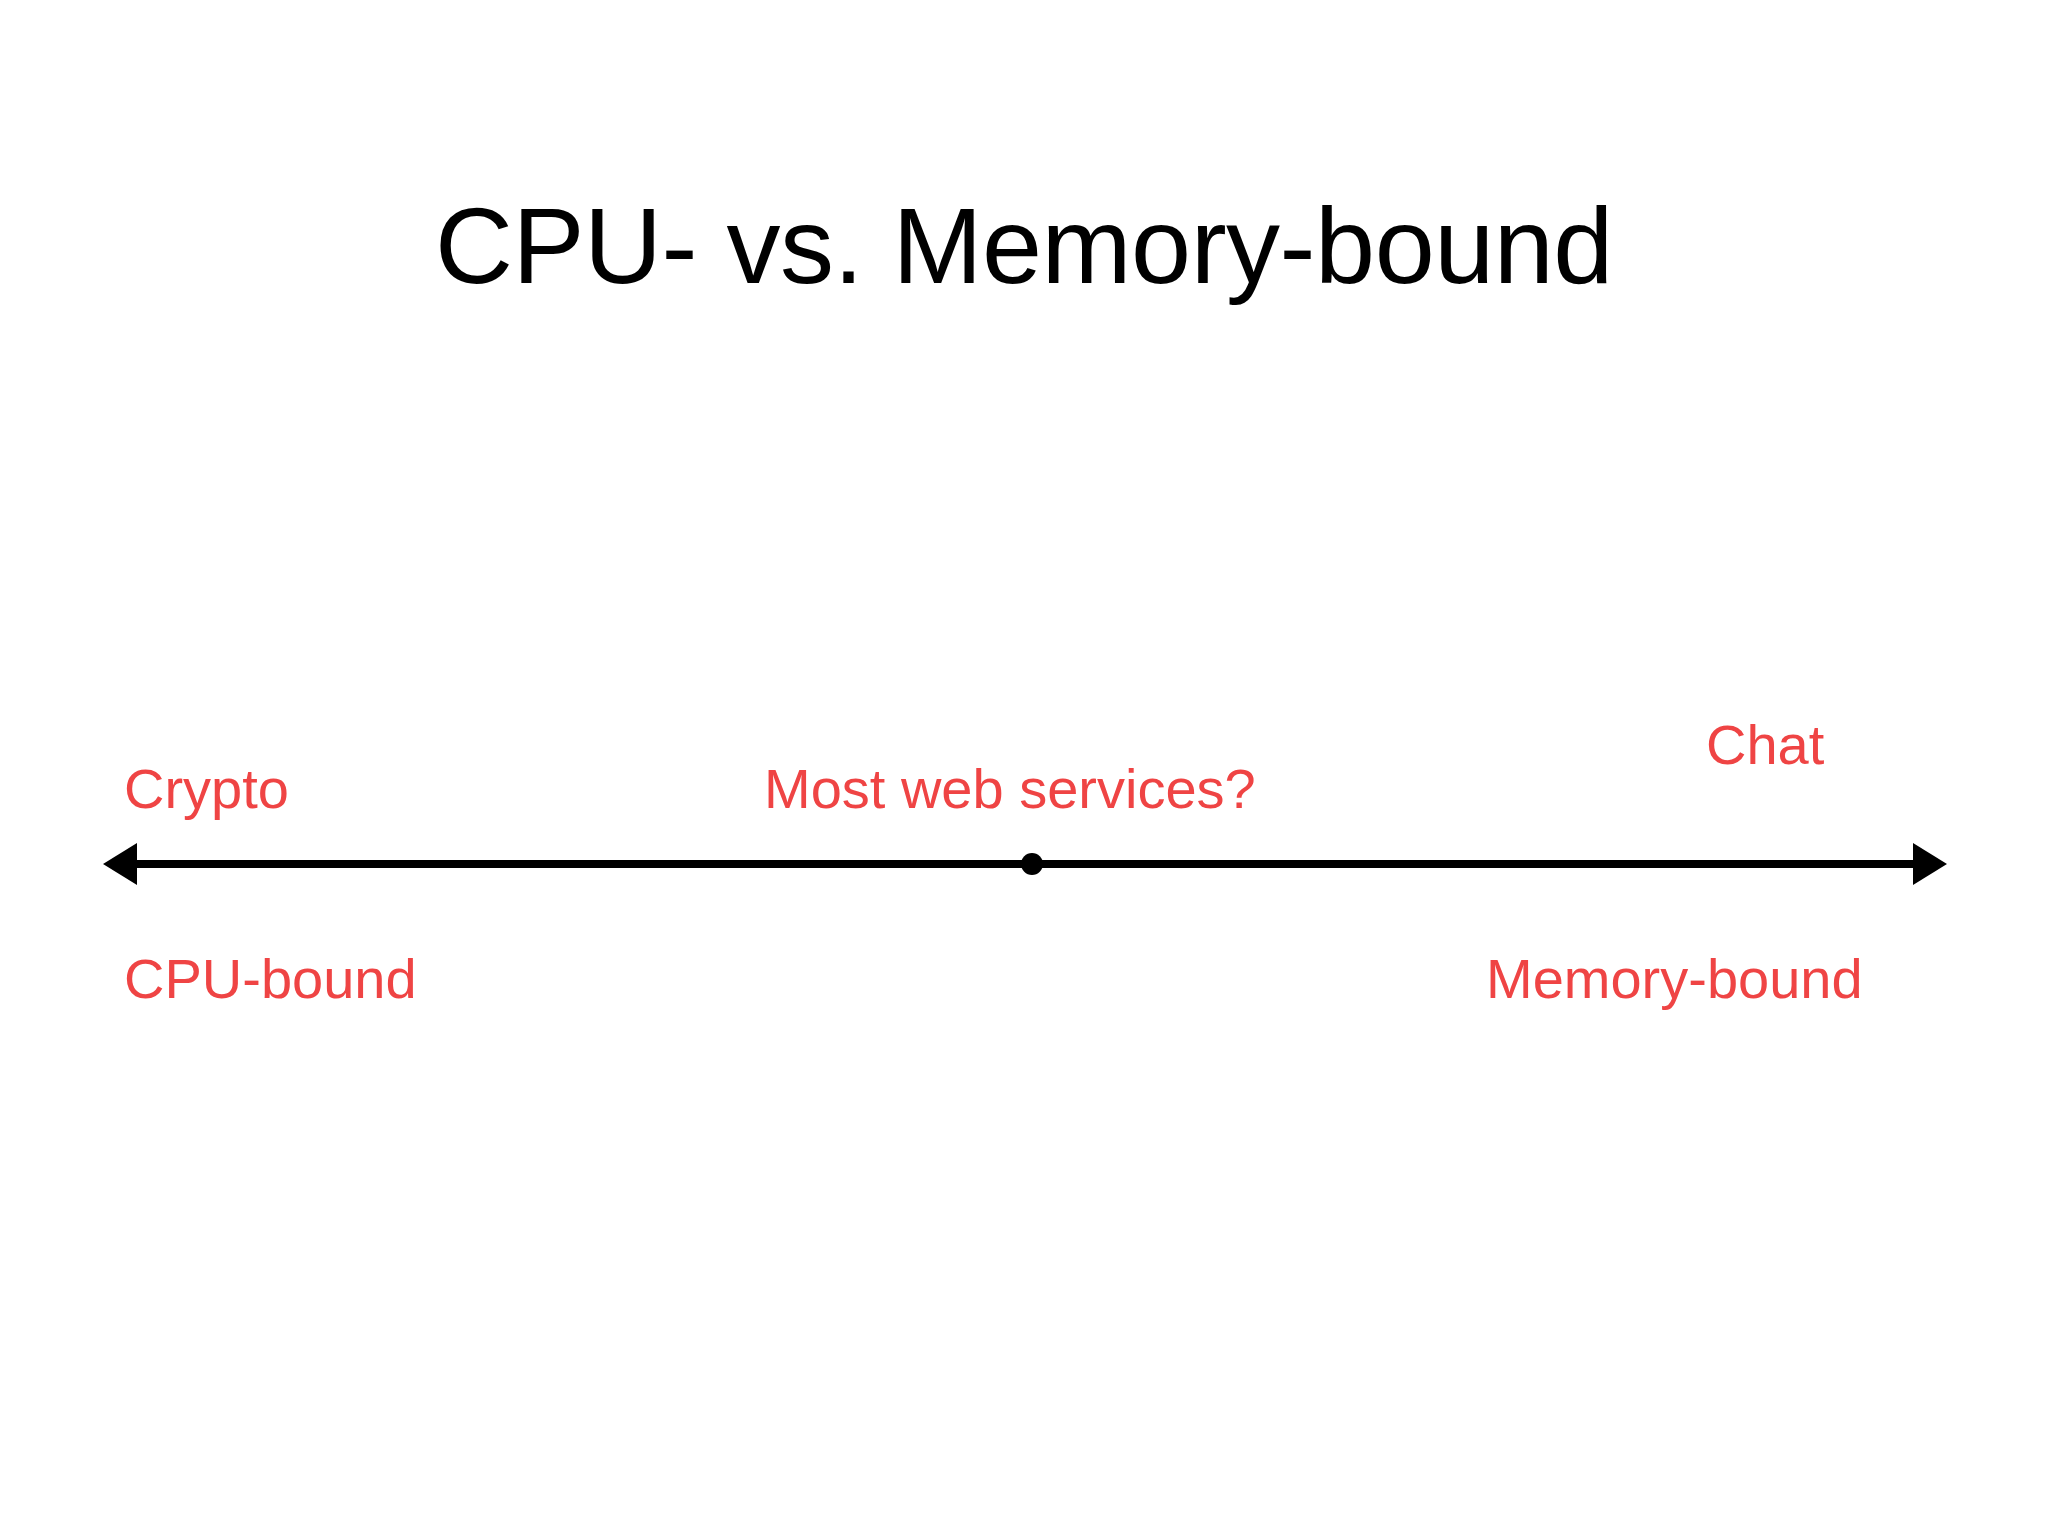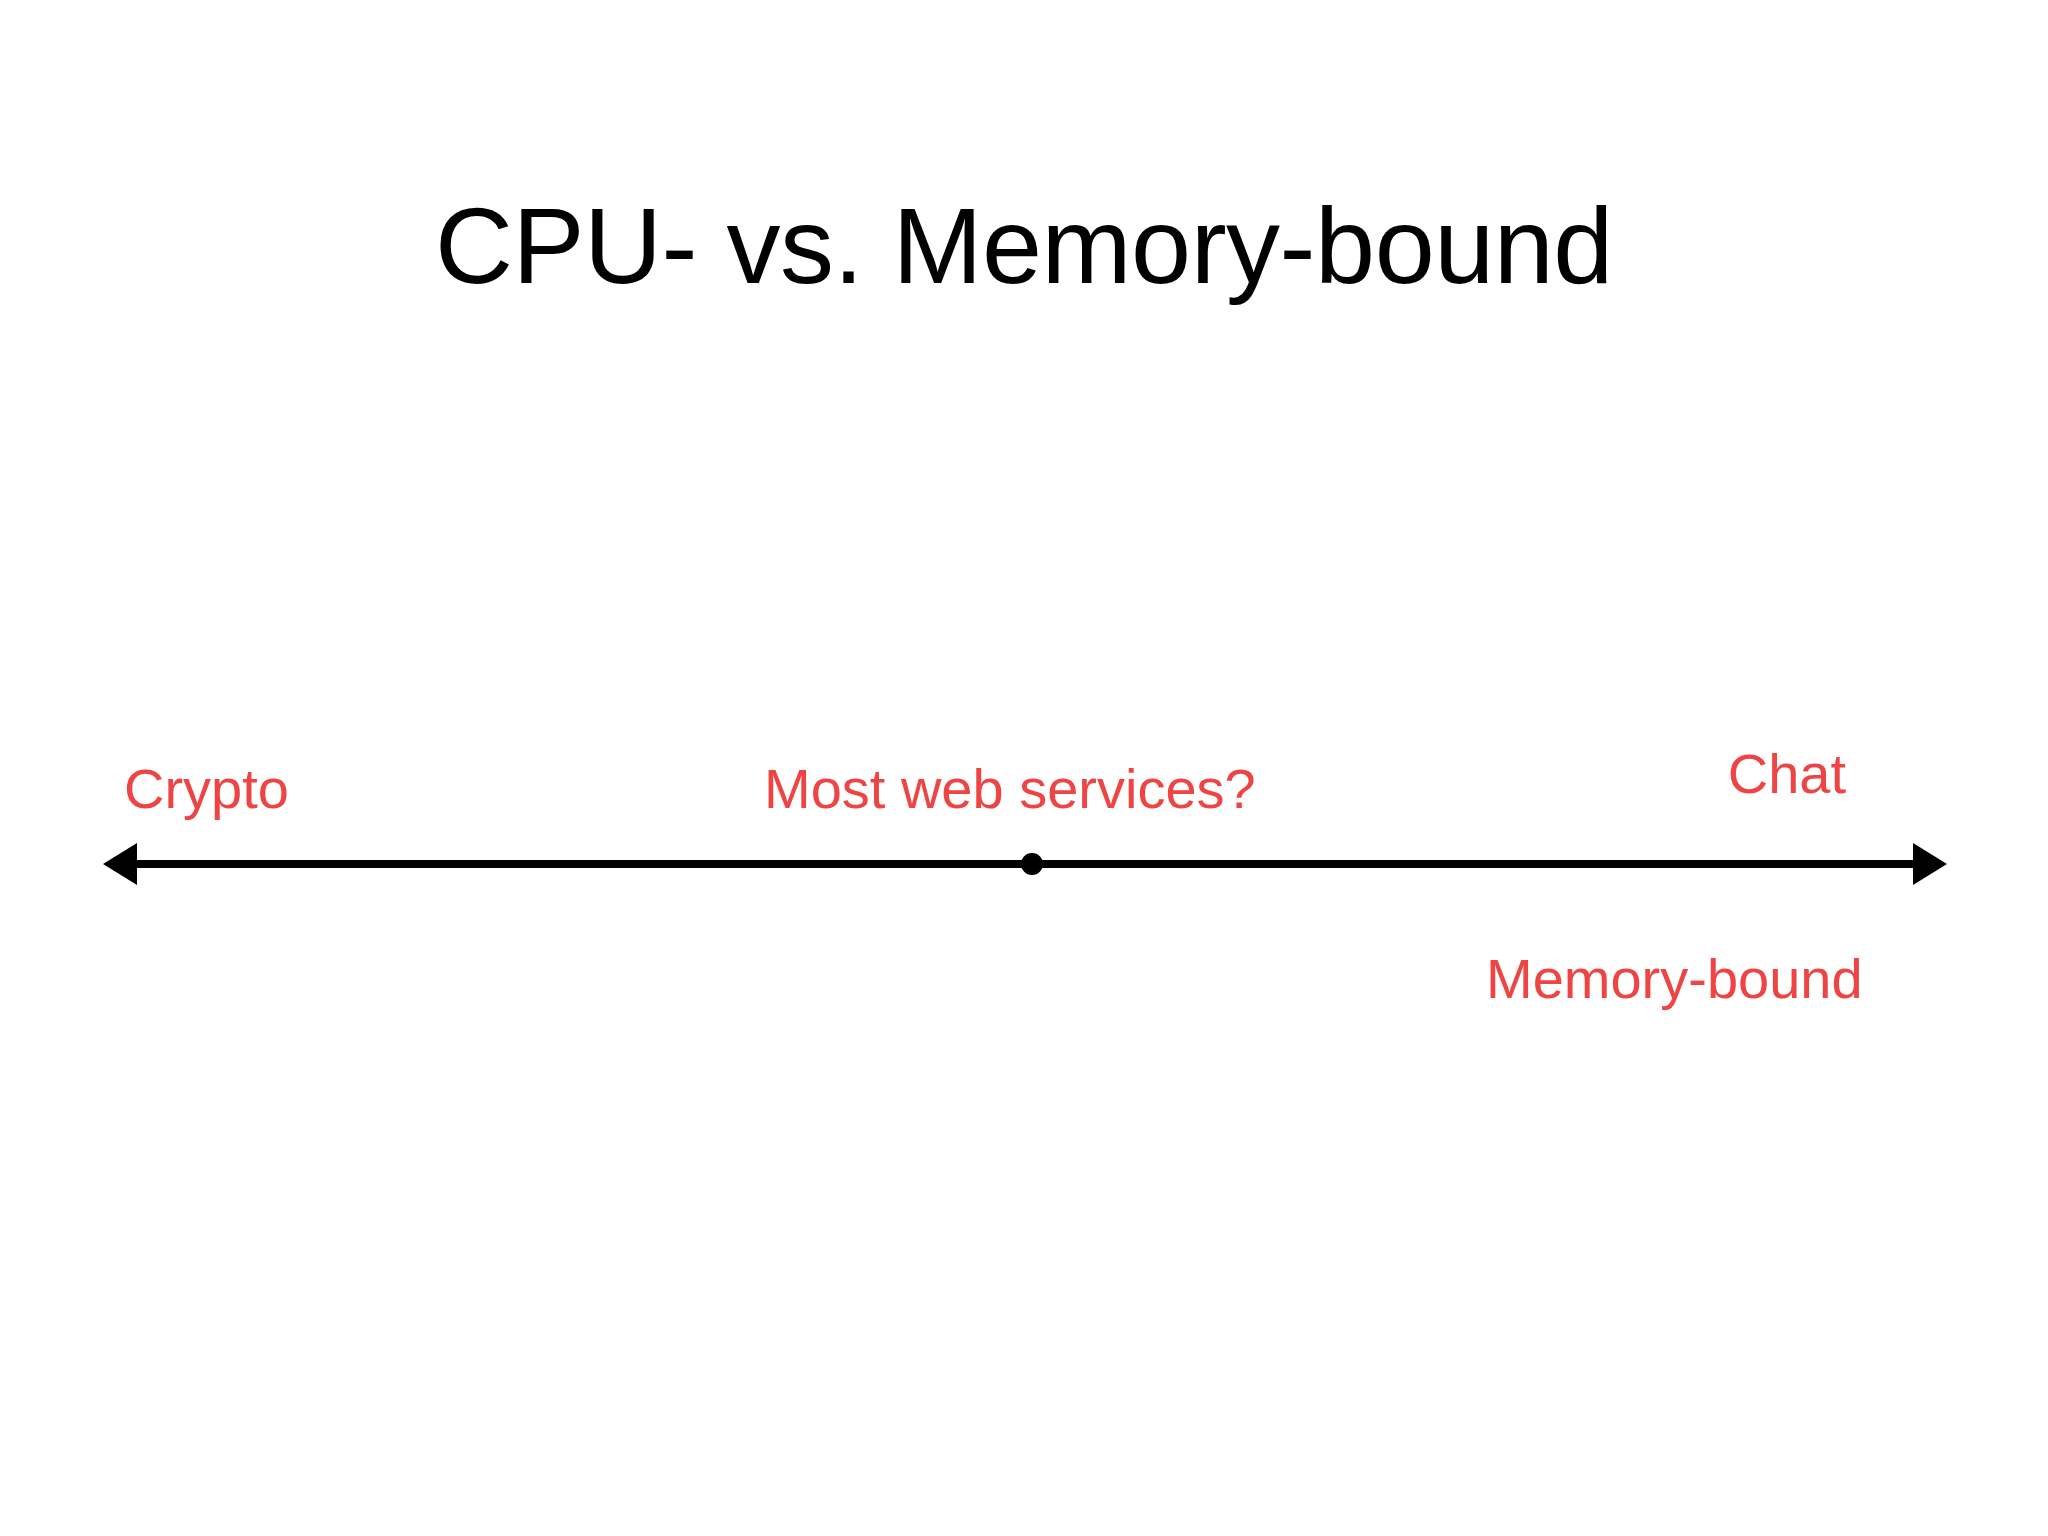--- a/index.html
+++ b/index.html
@@ -60,21 +60,21 @@
     font-size: 56px;
     line-height: 1.1;
     font-weight: 400;
     white-space: nowrap;
     color: #ef4444;
   }
 
   
   #label-crypto      { left: 124px;  top: 758px; }
   #label-midpoint    { left: 764px;  top: 758px; text-align: right; }
-  #label-chat        { left: 1706px; top: 743px; width: 140px; text-align: right; }
+  #label-chat        { left: 1706px; top: 714px; width: 140px; text-align: left; }
 
   
   #label-cpu-bound    { left: 124px;  top: 948px; }
   #label-memory-bound { left: 1486px; top: 948px; }
 </style>
 </head>
 <body>
 
 <div id="slide">
 
@@ -92,17 +92,18 @@
 
       <circle cx="952" cy="44" r="11" fill="#000000"></circle>
     </svg>
 
     <div class="spectrum-label" id="label-crypto">Crypto</div>
 
     <div class="spectrum-label" id="label-midpoint">Most web services?</div>
 
     <div class="spectrum-label" id="label-chat">Chat</div>
 
+    <div class="spectrum-label" id="label-cpu-bound">CPU-bound</div>
 
     <div class="spectrum-label" id="label-memory-bound">Memory-bound</div>
 
   </div>
 </div>
 
 </body></html>

